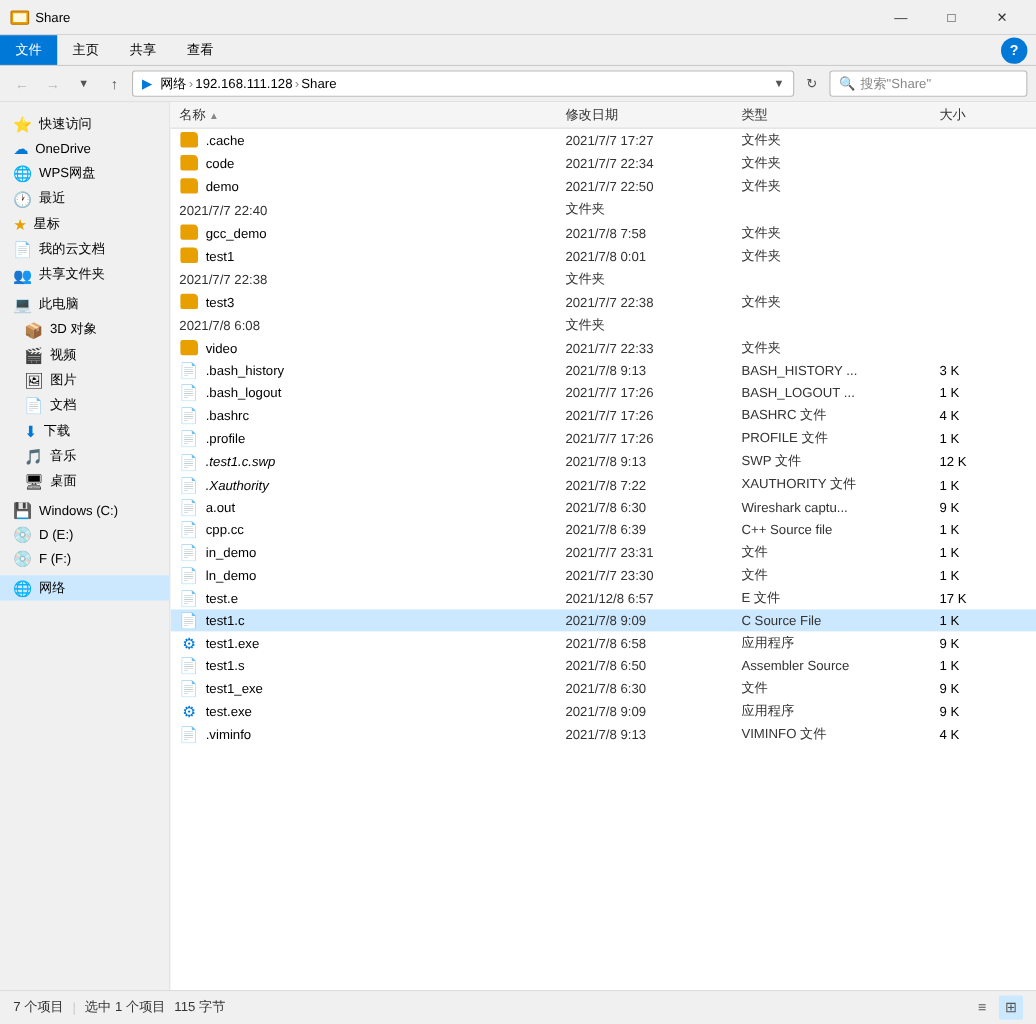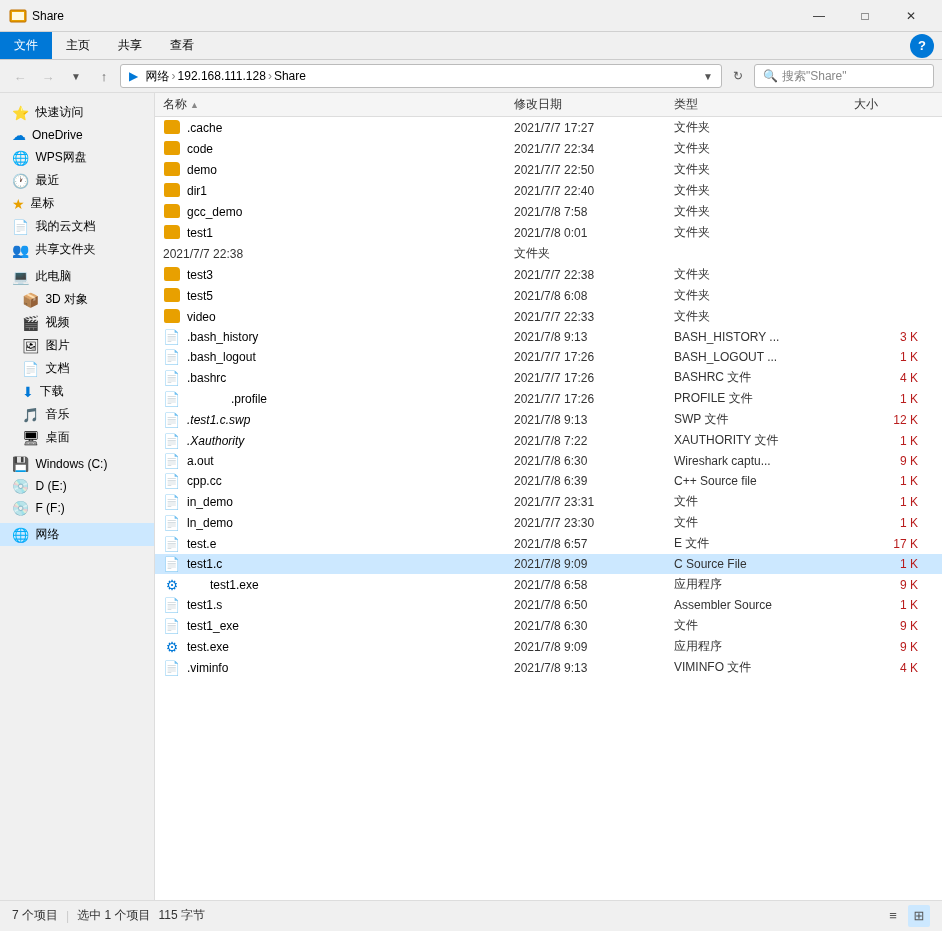--- a/index.html
+++ b/index.html
@@ -176,21 +176,21 @@
     }
     .file-row.selected { background: #cce8ff; }
     .file-name-cell {
       display: flex;
       align-items: center;
       gap: 6px;
       font-size: 12px;
     }
     .file-icon { font-size: 14px; flex-shrink: 0; width: 18px; text-align: center; }
     .file-cell { font-size: 12px; color: #333; }
-    .file-size-cell { font-size: 12px; color: #b91c1c; text-align: right; padding-right: 16px; }
+    .file-size-cell { font-size: 12px; color: #000000; text-align: left; padding-right: 16px; }
 
     
     .file-list-container::-webkit-scrollbar { width: 12px; }
     .file-list-container::-webkit-scrollbar-track { background: #f0f0f0; }
     .file-list-container::-webkit-scrollbar-thumb { background: #c0c0c0; border-radius: 6px; border: 2px solid #f0f0f0; }
 
     
     .status-bar {
       height: 30px;
       background: #f0f0f0;
@@ -413,24 +413,20 @@
         <div class="file-row">
     <div class="file-name-cell">
       <span class="file-icon"><span style="display:inline-block;width:16px;height:14px;background:#e8a000;border-radius:2px 4px 2px 2px;position:relative;top:1px;"></span></span>
       <span style="font-size:12px;">demo</span>
     </div>
     <div class="file-cell">2021/7/7 22:50</div>
     <div class="file-cell">文件夹</div>
     <div class="file-size-cell"></div>
   </div>
         <div class="file-row">
-    <div class="file-name-cell">
-      <span class="file-icon"><span style="display:inline-block;width:16px;height:14px;background:#e8a000;border-radius:2px 4px 2px 2px;position:relative;top:1px;"></span></span>
-      <span style="font-size:12px;">dir1</span>
-    </div>
     <div class="file-cell">2021/7/7 22:40</div>
     <div class="file-cell">文件夹</div>
     <div class="file-size-cell"></div>
   </div>
         <div class="file-row">
     <div class="file-name-cell">
       <span class="file-icon"><span style="display:inline-block;width:16px;height:14px;background:#e8a000;border-radius:2px 4px 2px 2px;position:relative;top:1px;"></span></span>
       <span style="font-size:12px;">gcc_demo</span>
     </div>
     <div class="file-cell">2021/7/8 7:58</div>
@@ -454,24 +450,20 @@
         <div class="file-row">
     <div class="file-name-cell">
       <span class="file-icon"><span style="display:inline-block;width:16px;height:14px;background:#e8a000;border-radius:2px 4px 2px 2px;position:relative;top:1px;"></span></span>
       <span style="font-size:12px;">test3</span>
     </div>
     <div class="file-cell">2021/7/7 22:38</div>
     <div class="file-cell">文件夹</div>
     <div class="file-size-cell"></div>
   </div>
         <div class="file-row">
-    <div class="file-name-cell">
-      <span class="file-icon"><span style="display:inline-block;width:16px;height:14px;background:#e8a000;border-radius:2px 4px 2px 2px;position:relative;top:1px;"></span></span>
-      <span style="font-size:12px;">test5</span>
-    </div>
     <div class="file-cell">2021/7/8 6:08</div>
     <div class="file-cell">文件夹</div>
     <div class="file-size-cell"></div>
   </div>
         <div class="file-row">
     <div class="file-name-cell">
       <span class="file-icon"><span style="display:inline-block;width:16px;height:14px;background:#e8a000;border-radius:2px 4px 2px 2px;position:relative;top:1px;"></span></span>
       <span style="font-size:12px;">video</span>
     </div>
     <div class="file-cell">2021/7/7 22:33</div>
@@ -501,21 +493,21 @@
       <span class="file-icon"><span style="color:#888;">📄</span></span>
       <span style="font-size:12px;">.bashrc</span>
     </div>
     <div class="file-cell">2021/7/7 17:26</div>
     <div class="file-cell">BASHRC 文件</div>
     <div class="file-size-cell">4 K</div>
   </div>
         <div class="file-row">
     <div class="file-name-cell">
       <span class="file-icon"><span style="color:#888;">📄</span></span>
-      <span style="font-size:12px;margin-left:44px;">.profile</span>
+      <span style="font-size:12px;">.profile</span>
     </div>
     <div class="file-cell">2021/7/7 17:26</div>
     <div class="file-cell">PROFILE 文件</div>
     <div class="file-size-cell">1 K</div>
   </div>
         <div class="file-row">
     <div class="file-name-cell">
       <span class="file-icon"><span style="color:#888;">📄</span></span>
       <span style="font-size:12px;font-style:italic;">.test1.c.swp</span>
     </div>
@@ -566,37 +558,37 @@
     </div>
     <div class="file-cell">2021/7/7 23:30</div>
     <div class="file-cell">文件</div>
     <div class="file-size-cell">1 K</div>
   </div>
         <div class="file-row">
     <div class="file-name-cell">
       <span class="file-icon"><span style="color:#888;">📄</span></span>
       <span style="font-size:12px;">test.e</span>
     </div>
-    <div class="file-cell">2021/7/8 6:57</div>
+    <div class="file-cell">2021/12/8 6:57</div>
     <div class="file-cell">E 文件</div>
     <div class="file-size-cell">17 K</div>
   </div>
         <div class="file-row selected">
     <div class="file-name-cell">
       <span class="file-icon"><span style="color:#888;">📄</span></span>
       <span style="font-size:12px;">test1.c</span>
     </div>
     <div class="file-cell">2021/7/8 9:09</div>
     <div class="file-cell">C Source File</div>
     <div class="file-size-cell">1 K</div>
   </div>
         <div class="file-row">
     <div class="file-name-cell">
       <span class="file-icon"><span style="color:#0078d7;">⚙</span></span>
-      <span style="font-size:12px;margin-left:23px;">test1.exe</span>
+      <span style="font-size:12px;">test1.exe</span>
     </div>
     <div class="file-cell">2021/7/8 6:58</div>
     <div class="file-cell">应用程序</div>
     <div class="file-size-cell">9 K</div>
   </div>
         <div class="file-row">
     <div class="file-name-cell">
       <span class="file-icon"><span style="color:#888;">📄</span></span>
       <span style="font-size:12px;">test1.s</span>
     </div>

